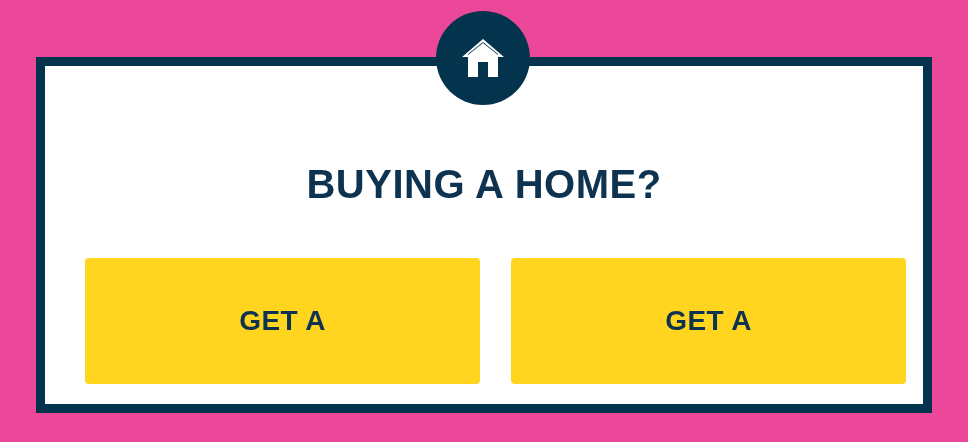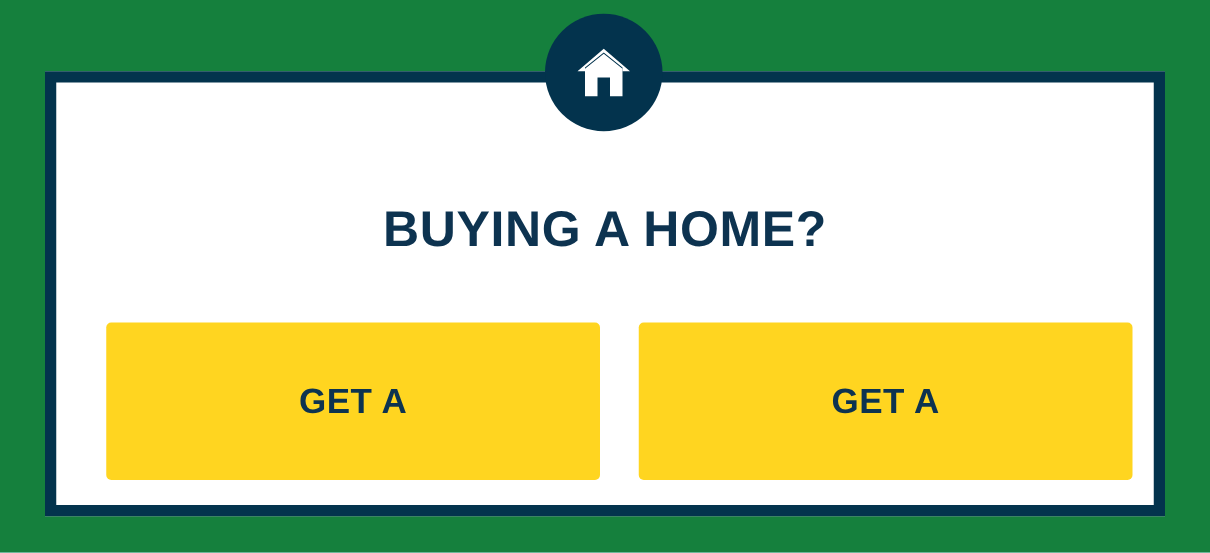--- a/index.html
+++ b/index.html
@@ -11,21 +11,21 @@
     height: 442px;
     overflow: hidden;
     font-family: "Liberation Sans", sans-serif;
     background: #8ce4f4;
   }
 
   #banner {
     position: relative;
     width: 968px;
     height: 442px;
-    background: #15803d;
+    background: #ec4899;
     box-sizing: border-box;
   }
 
   
   #card {
     position: absolute;
     left: 36px;
     top: 57px;
     width: 896px;
     height: 356px;

